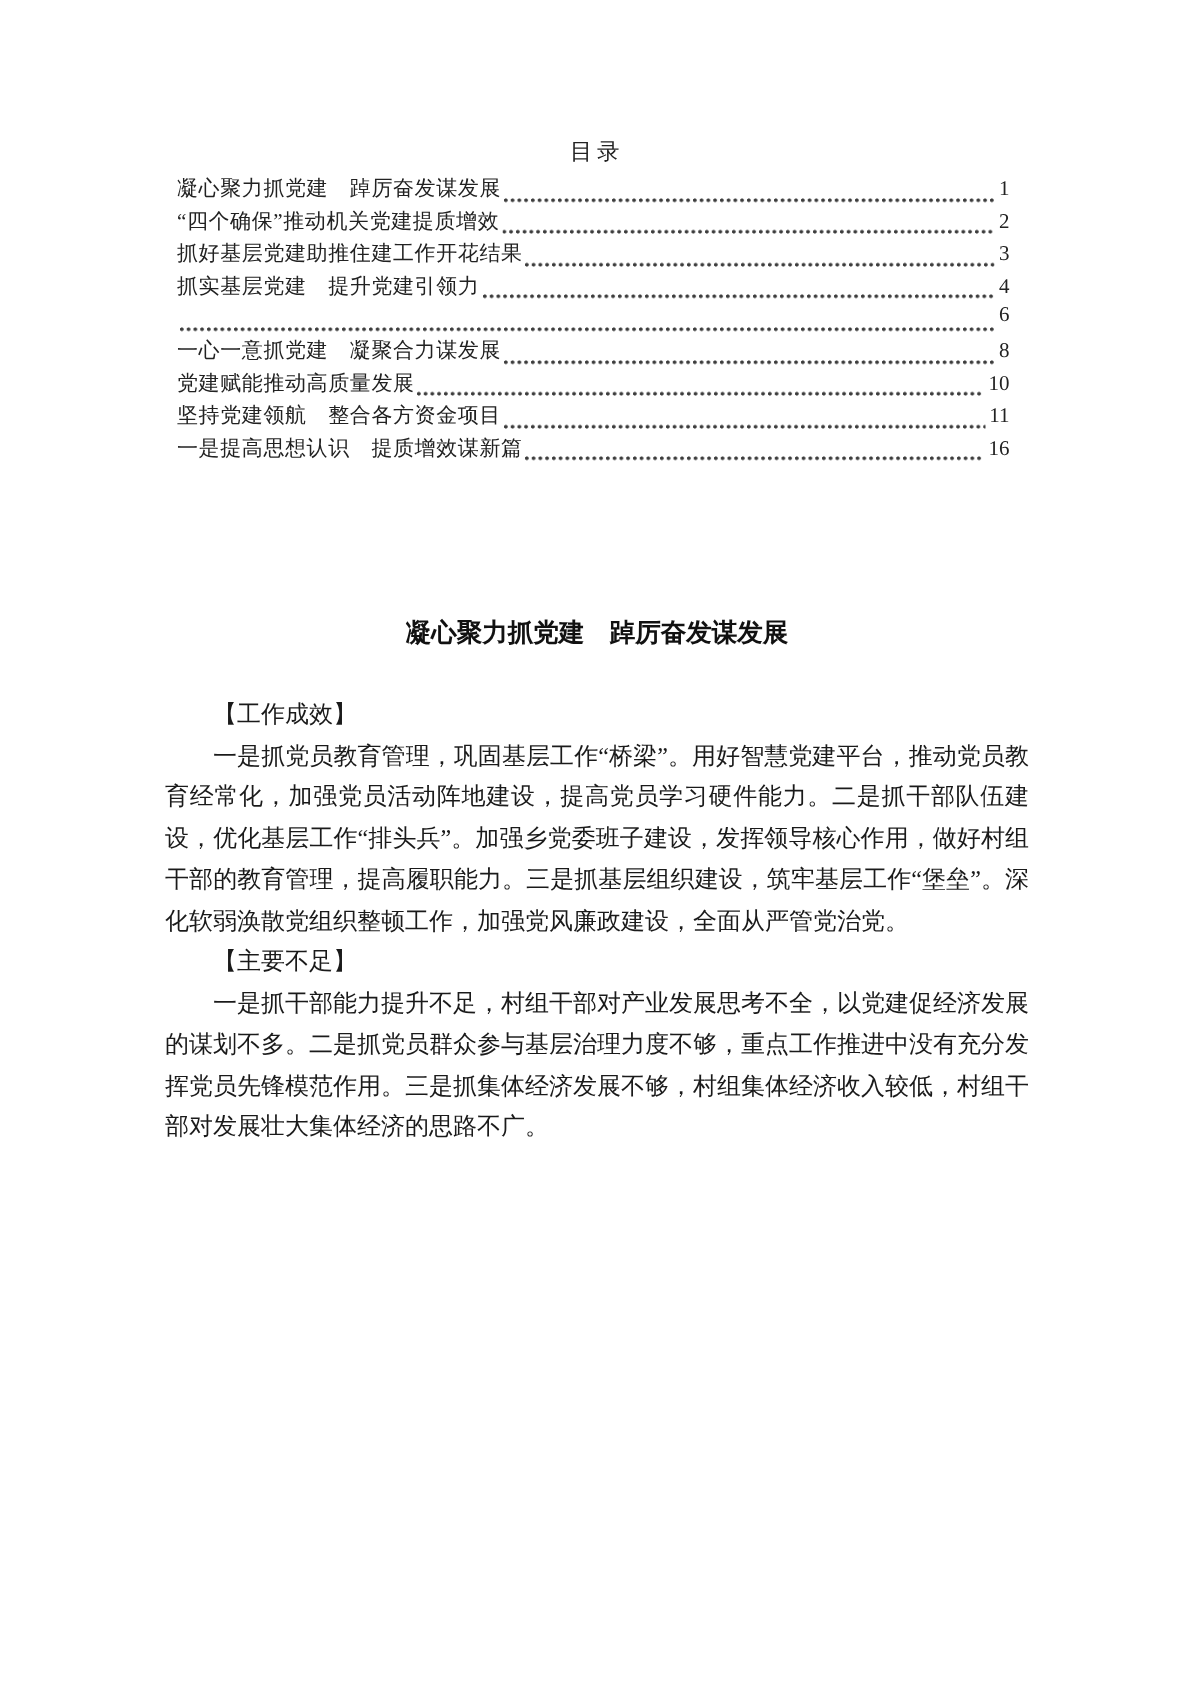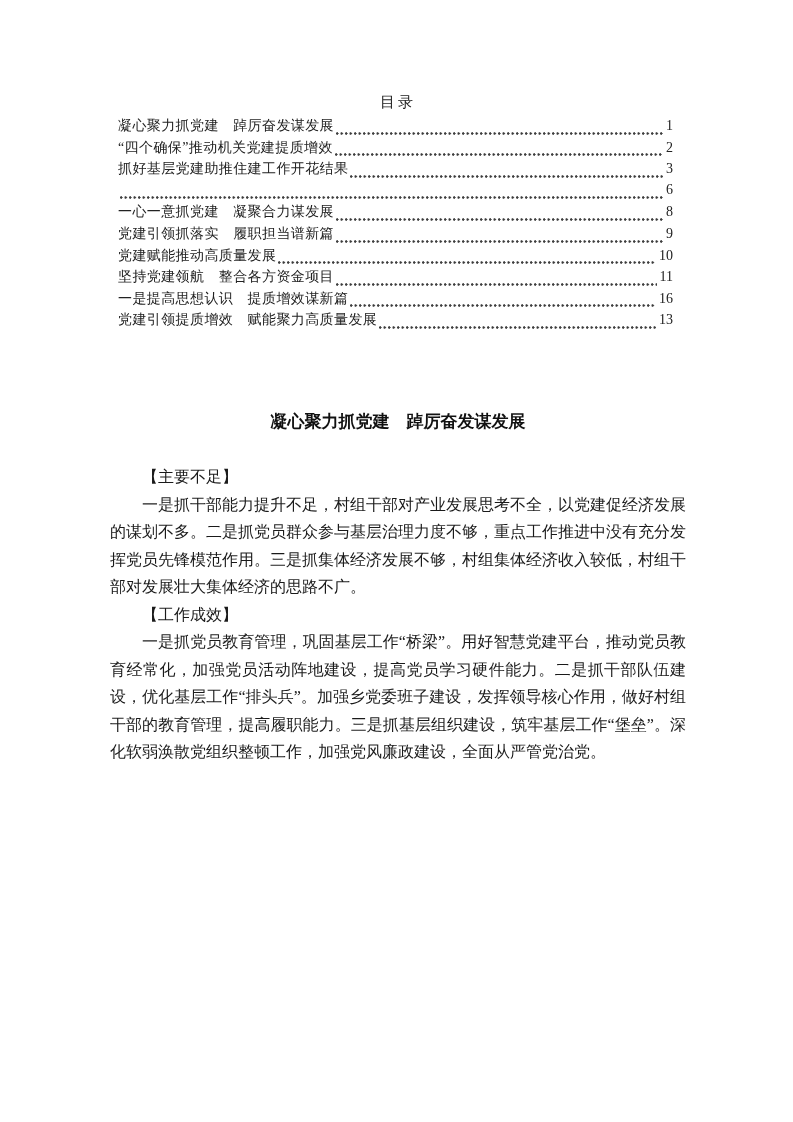--- a/index.html
+++ b/index.html
@@ -107,74 +107,69 @@
     <span class="toc-leader"></span>
     <span class="toc-page">2</span>
   </div>
 
   <div class="toc-row">
     <span class="toc-label">抓好基层党建助推住建工作开花结果</span>
     <span class="toc-leader"></span>
     <span class="toc-page">3</span>
   </div>
 
+  <div class="toc-row">
+    <span class="toc-label">抓实基层党建　提升党建引领力</span>
+    <span class="toc-leader"></span>
+    <span class="toc-page">4</span>
+  </div>
 
 
   <div class="toc-row">
     <span class="toc-leader"></span>
     <span class="toc-page">6</span>
   </div>
 
 
   <div class="toc-row">
     <span class="toc-label">一心一意抓党建　凝聚合力谋发展</span>
     <span class="toc-leader"></span>
     <span class="toc-page">8</span>
   </div>
 
-  <div class="toc-row">
-    <span class="toc-label">党建引领抓落实　履职担当谱新篇</span>
-    <span class="toc-leader"></span>
-    <span class="toc-page">9</span>
-  </div>
 
   <div class="toc-row">
     <span class="toc-label">党建赋能推动高质量发展</span>
     <span class="toc-leader"></span>
     <span class="toc-page">10</span>
   </div>
 
   <div class="toc-row">
     <span class="toc-label">坚持党建领航　整合各方资金项目</span>
     <span class="toc-leader"></span>
     <span class="toc-page">11</span>
   </div>
 
   <div class="toc-row">
     <span class="toc-label">一是提高思想认识　提质增效谋新篇</span>
     <span class="toc-leader"></span>
     <span class="toc-page">16</span>
   </div>
 
-  <div class="toc-row">
-    <span class="toc-label">党建引领提质增效　赋能聚力高质量发展</span>
-    <span class="toc-leader"></span>
-    <span class="toc-page">13</span>
-  </div>
 </div>
   </div>
 
   <h1 class="article-title">凝心聚力抓党建　踔厉奋发谋发展</h1>
 
   <div class="article-body" id="article-body">
   <div class="section">
-    <p class="section-label">【主要不足】</p>
-    <p class="section-text">一是抓干部能力提升不足，村组干部对产业发展思考不全，以党建促经济发展的谋划不多。二是抓党员群众参与基层治理力度不够，重点工作推进中没有充分发挥党员先锋模范作用。三是抓集体经济发展不够，村组集体经济收入较低，村组干部对发展壮大集体经济的思路不广。</p>
+    <p class="section-label">【工作成效】</p>
+    <p class="section-text">一是抓党员教育管理，巩固基层工作“桥梁”。用好智慧党建平台，推动党员教育经常化，加强党员活动阵地建设，提高党员学习硬件能力。二是抓干部队伍建设，优化基层工作“排头兵”。加强乡党委班子建设，发挥领导核心作用，做好村组干部的教育管理，提高履职能力。三是抓基层组织建设，筑牢基层工作“堡垒”。深化软弱涣散党组织整顿工作，加强党风廉政建设，全面从严管党治党。</p>
   </div>
 
   <div class="section">
-    <p class="section-label">【工作成效】</p>
-    <p class="section-text">一是抓党员教育管理，巩固基层工作“桥梁”。用好智慧党建平台，推动党员教育经常化，加强党员活动阵地建设，提高党员学习硬件能力。二是抓干部队伍建设，优化基层工作“排头兵”。加强乡党委班子建设，发挥领导核心作用，做好村组干部的教育管理，提高履职能力。三是抓基层组织建设，筑牢基层工作“堡垒”。深化软弱涣散党组织整顿工作，加强党风廉政建设，全面从严管党治党。</p>
+    <p class="section-label">【主要不足】</p>
+    <p class="section-text">一是抓干部能力提升不足，村组干部对产业发展思考不全，以党建促经济发展的谋划不多。二是抓党员群众参与基层治理力度不够，重点工作推进中没有充分发挥党员先锋模范作用。三是抓集体经济发展不够，村组集体经济收入较低，村组干部对发展壮大集体经济的思路不广。</p>
   </div>
 
 </div>
 
 </div>
 
 </body></html>

